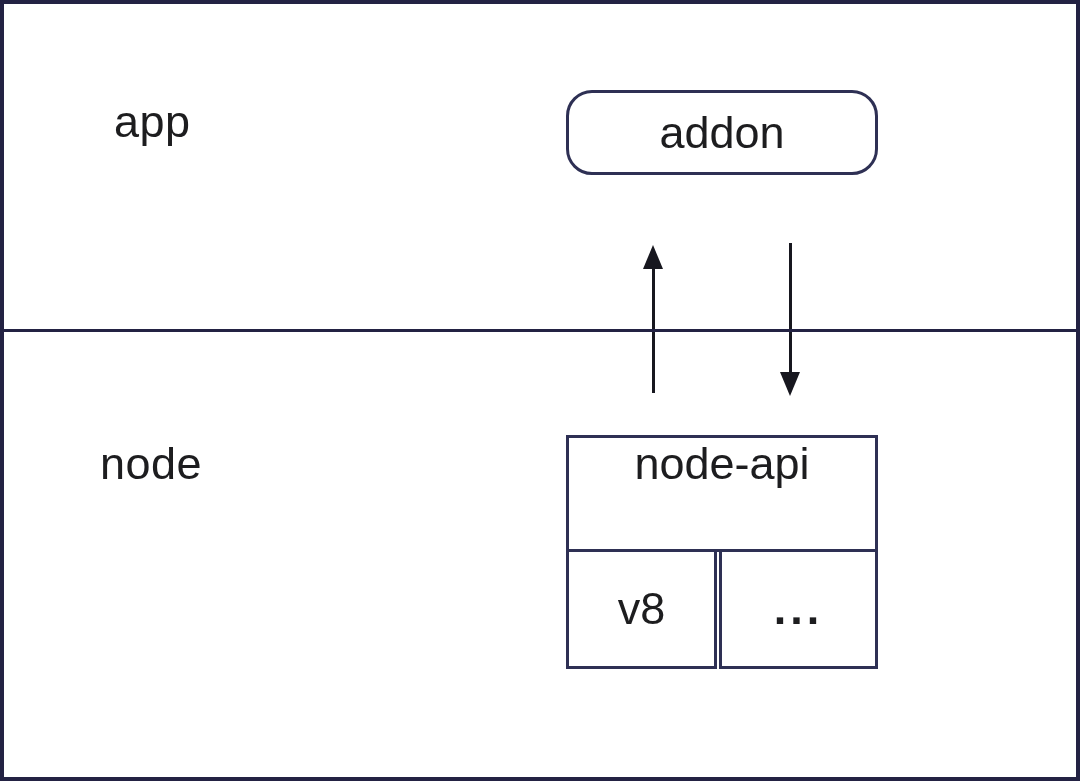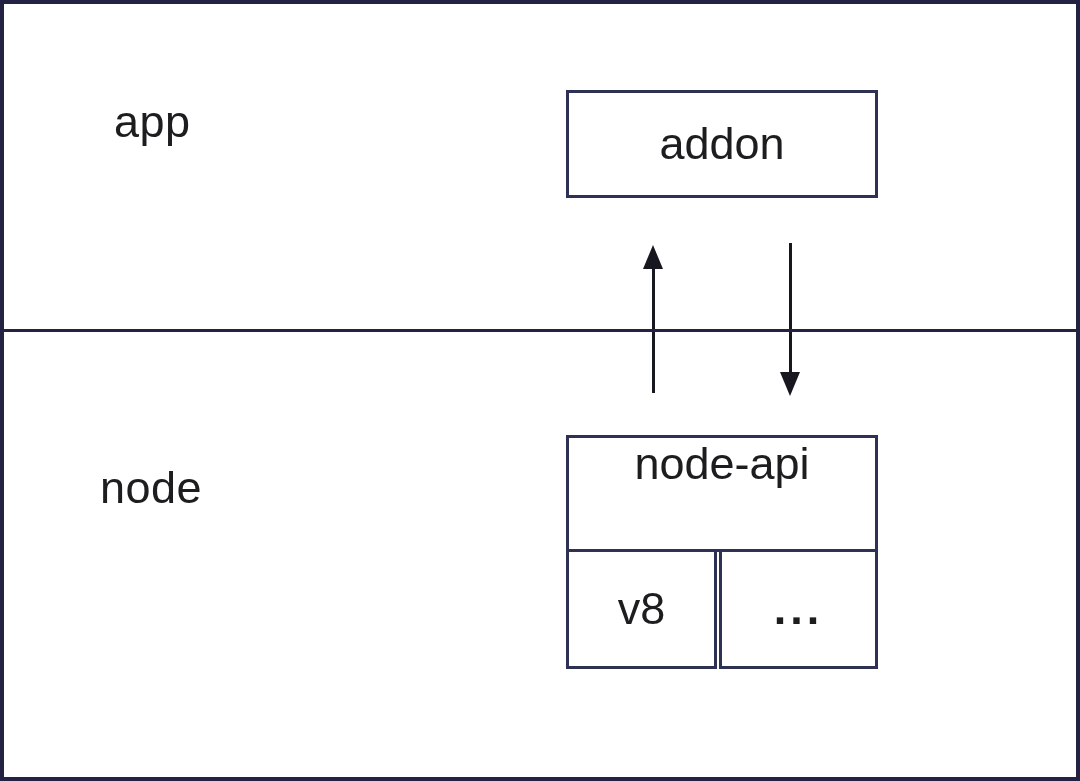--- a/index.html
+++ b/index.html
@@ -22,21 +22,21 @@
     overflow: hidden;
   }
   .layer-label {
     position: absolute;
     font-size: 45px;
     line-height: 1;
     color: var(--text);
     letter-spacing: 0.5px;
   }
   .label-app  { left: 110px; top: 95px; }
-  .label-node { left: 96px;  top: 437px; margin-top: 24px; }
+  .label-node { left: 96px;  top: 437px; }
 
   .layer-divider {
     position: absolute;
     left: 0; right: 0;
     top: 325px;
     height: 3px;
     background: var(--outer-border);
   }
 
   .box {
@@ -44,21 +44,21 @@
     border: 3px solid var(--box-border);
     background: var(--background);
     display: flex;
     align-items: center;
     justify-content: center;
     font-size: 45px;
     color: var(--text);
   }
   .box-addon {
     left: 562px; top: 86px;
-    width: 312px; height: 108px;
+    width: 312px; height: 85px; border-radius: 26px;
   }
 
   .napi-group {
     position: absolute;
     left: 562px; top: 431px;
     width: 312px;
   }
   .napi-header {
     height: 117px;
     border: 3px solid var(--box-border);

